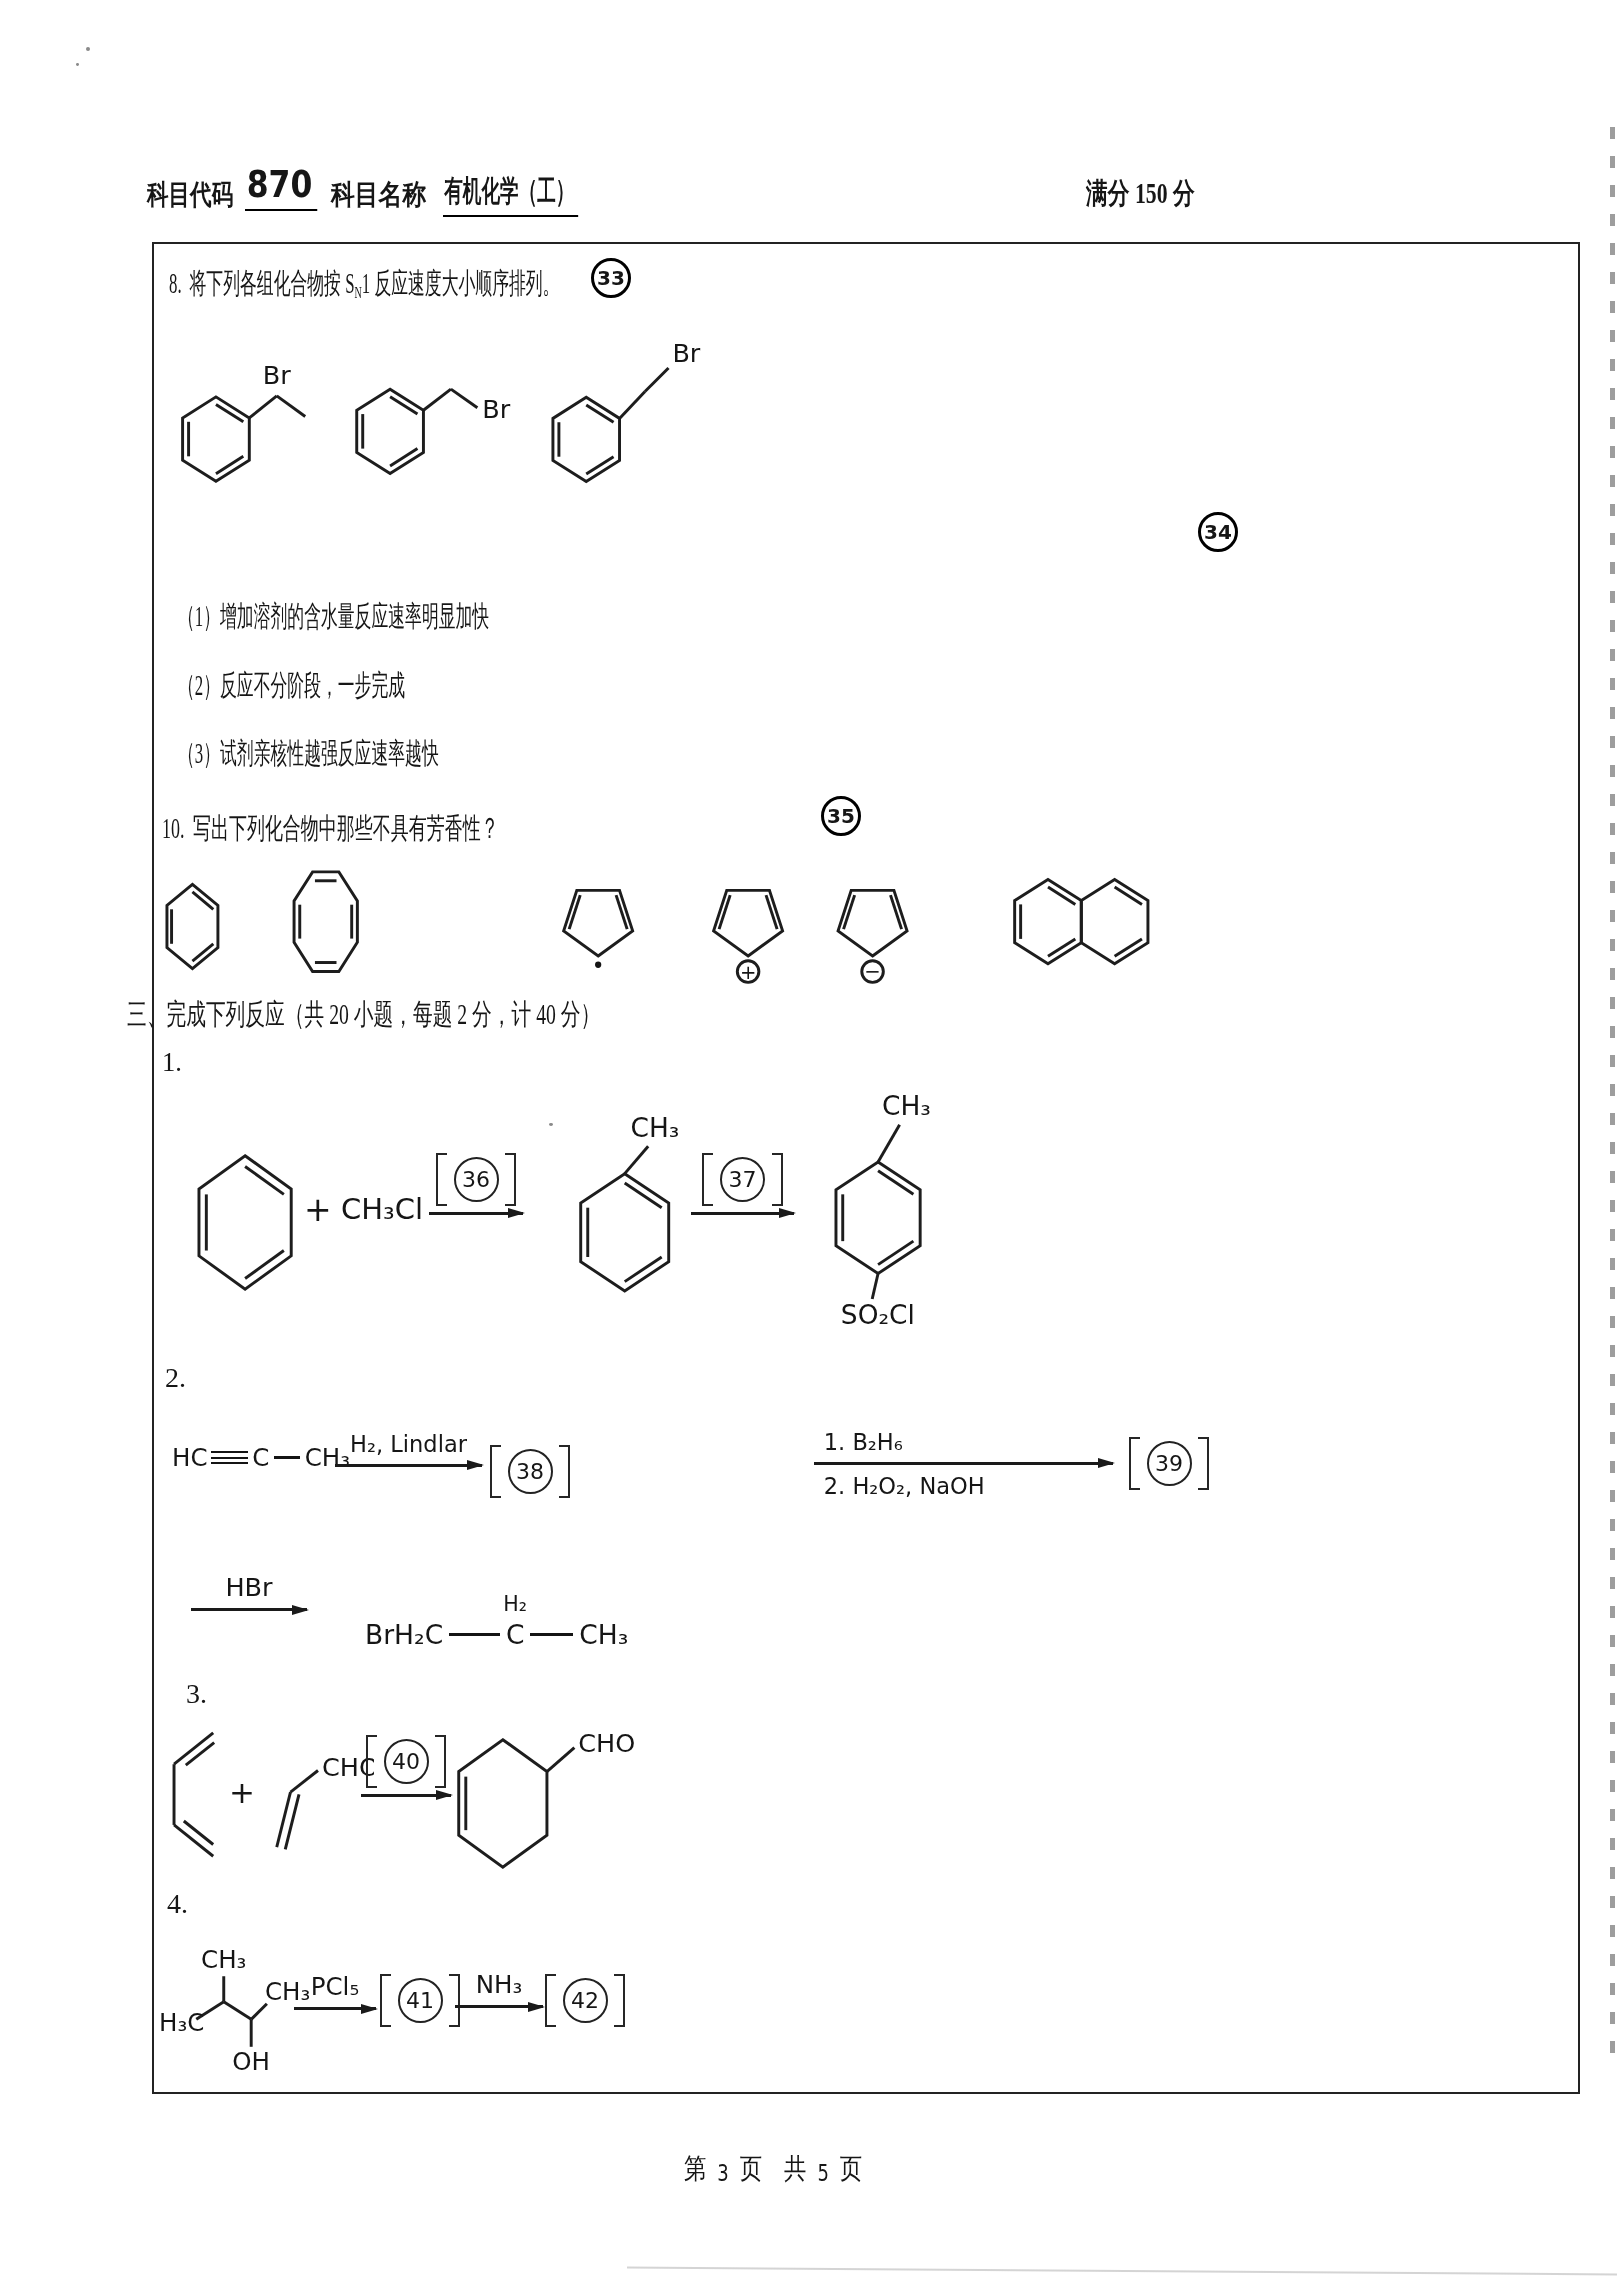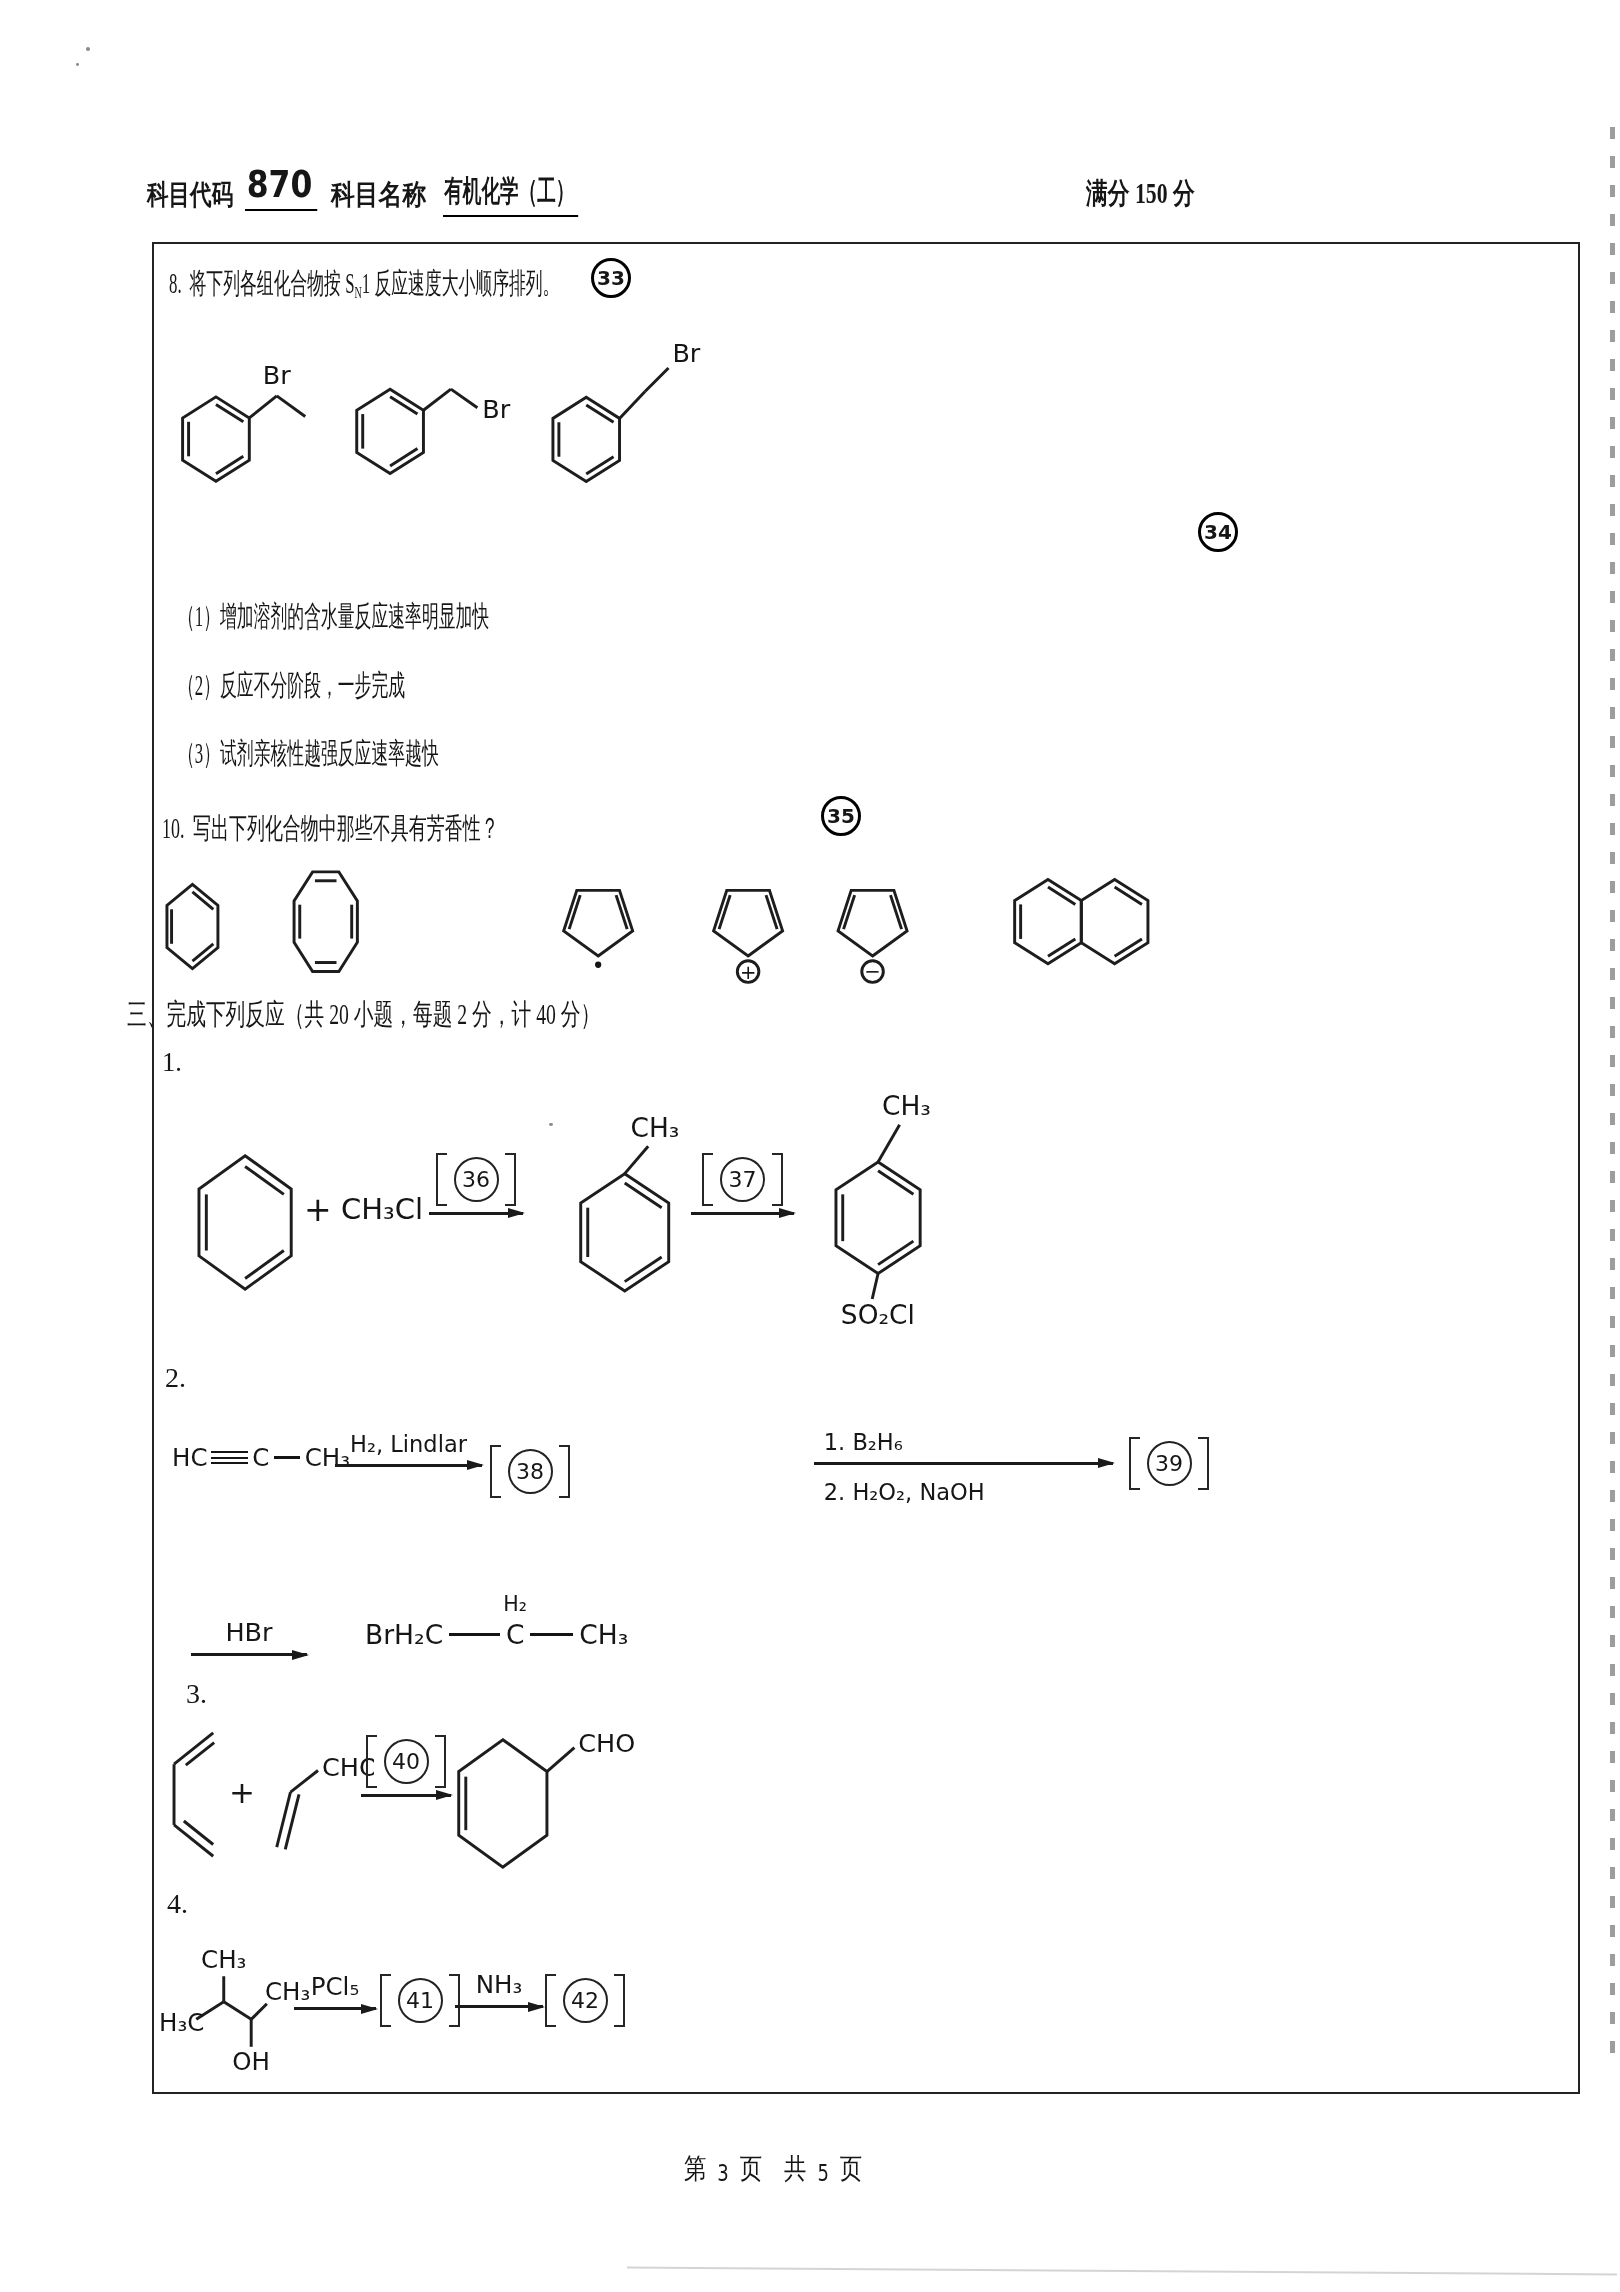--- a/index.html
+++ b/index.html
@@ -242,30 +242,30 @@
 
   <div class="step abs" style="left:490px;top:1445px">
     <span class="lbr"></span>
     <span class="circ">38</span>
     <span class="rbr"></span>
   </div>
 
   <div class="agrp agrp-left" style="left:814px;top:1429px">
     <span class="albl" style="margin-left:9.8px">1. B₂H₆</span>
     <div class="arrow" style="width:299px"></div>
-    <span class="albl" style="margin-left:9.8px;margin-top:8px">2. H₂O₂, NaOH</span>
+    <span class="albl" style="margin-left:9.8px;margin-top:2px">2. H₂O₂, NaOH</span>
   </div>
 
   <div class="step abs" style="left:1129px;top:1437px">
     <span class="lbr"></span>
     <span class="circ">39</span>
     <span class="rbr"></span>
   </div>
 
-  <div class="agrp" style="left:191px;top:1617px">
+  <div class="agrp" style="left:191px;top:1572px">
     <span class="albl" style="font-size:25.5px">HBr</span>
     <div class="arrow" style="width:116px"></div>
   </div>
 
   <div class="fmrow" style="left:365px;top:1619px;font-size:26.5px">
     <span>BrH₂C</span>
     <span class="sb2"></span>
     <span class="stack">
       <span class="above">H₂</span>
       <span>C</span>

